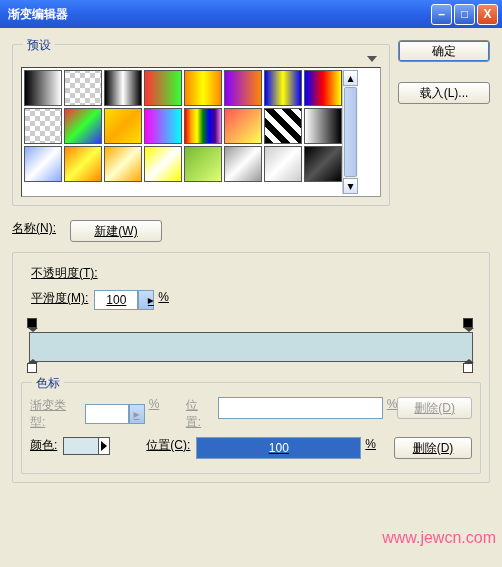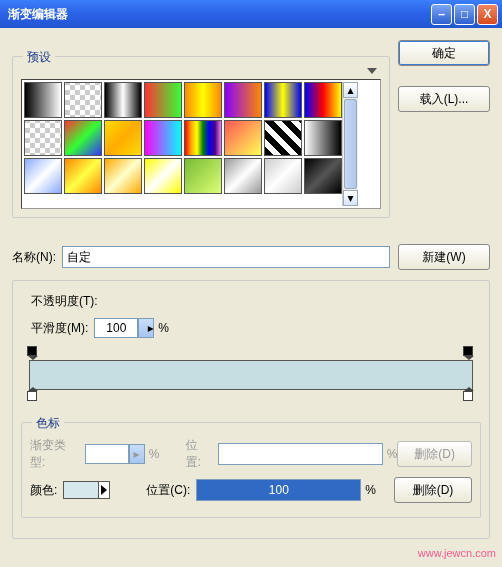--- a/index.html
+++ b/index.html
@@ -3,36 +3,36 @@
 <meta charset="utf-8">
 <style>
 * { box-sizing: border-box; font-family: "Microsoft YaHei", "SimSun", Tahoma, sans-serif; font-size: 12px; }
 body { margin: 0; background: #ece9d8; width: 502px; height: 567px; }
 .titlebar { height: 28px; background: linear-gradient(#3c7efb 0%, #2a62e8 50%, #2155d0 100%); display: flex; align-items: center; padding: 0 4px 0 8px; color: #fff; font-size: 13px; font-weight: bold; }
 .titlebar .spacer { flex: 1; }
 .tbtn { width: 21px; height: 21px; margin-left: 2px; border: 1px solid #fff; border-radius: 3px; background: linear-gradient(#7aa6f5,#2e60d0); display: flex; align-items: center; justify-content: center; color: #fff; font-weight: bold; cursor: default; }
 .tbtn.close { background: linear-gradient(#f5865f,#d84a1c); }
 .content { padding: 12px 12px 12px 12px; }
 .row { display: flex; }
-.fieldset { border: 1px solid #ccc; border-radius: 2px; position: relative; padding: 8px 8px 8px 8px; margin: 16px 0; }
+.fieldset { border: 1px solid #ccc; border-radius: 2px; position: relative; padding: 8px 8px 8px 8px; margin: 4px 0; }
 .fieldset .legend { position: absolute; top: -8px; left: 10px; background: #ece9d8; padding: 0 4px; color: #1a3a8a; }
 .rightcol { width: 92px; margin-left: 8px; display: flex; flex-direction: column; gap: 6px; }
-.btn { height: 14px; border: 1px solid #888; background: linear-gradient(#fff,#ece9d8); border-radius: 3px; cursor: default; display: flex; align-items: center; justify-content: center; padding: 12px 6px; white-space: nowrap; }
+.btn { height: 22px; border: 1px solid #888; background: linear-gradient(#fff,#ece9d8); border-radius: 3px; cursor: default; display: flex; align-items: center; justify-content: center; padding: 0 6px; white-space: nowrap; }
 .btn.focus { box-shadow: 0 0 0 1px #3d7bdb inset; }
 .btn.disabled { color: #999; border-color: #bbb; }
 .presets-head { display: flex; align-items: center; justify-content: flex-end; padding-right: 4px; margin-bottom: 2px; height: 12px; }
 .tri { width: 0; height: 0; border-left: 5px solid transparent; border-right: 5px solid transparent; border-top: 6px solid #555; margin-left: auto; }
 .grid-area { display: flex; border: 1px inset #999; background: #fff; padding: 2px; }
 .swatches { display: grid; grid-template-columns: repeat(8, 38px); grid-auto-rows: 36px; gap: 2px; }
 .swatch { border: 1px solid #555; }
 .scrollbar { width: 16px; background: #f0f0f0; border-left: 1px solid #ccc; display: flex; flex-direction: column; }
 .scrollbtn { height: 16px; background: linear-gradient(#fff,#d8e4f8); border: 1px solid #9ab; display:flex;align-items:center;justify-content:center; }
 .thumb { flex: 0 0 90px; background: linear-gradient(90deg,#c7d8f4,#b2c7ed); border: 1px solid #9ab; margin: 1px; border-radius: 2px; }
 .track { flex: 1; }
-.labelrow { display: flex; align-items: center; margin: 10px 0; }
+.labelrow { display: flex; margin: 10px 0; text-decoration: underline; }
 .textlabel { margin-right: 6px; }
 .textinput { flex: 1; height: 22px; border: 1px solid #7b9ebd; background: #fff; padding: 2px 4px; }
 .textinput.small { flex: 0 0 44px; text-align: center; }
 .textinput.small.sel { background: #316ac5; color: #fff; }
 .select { width: 70px; height: 20px; border: 1px solid #7b9ebd; background: #fff; display: flex; align-items: center; padding-left: 4px; position: relative; }
 .select .arrow { position: absolute; right: 1px; top: 1px; bottom: 1px; width: 16px; background: linear-gradient(#c8ddfb,#a6c6f0); display:flex;align-items:center;justify-content:center; }
 .arrow .dn { width: 0; height: 0; border-left: 4px solid transparent; border-right: 4px solid transparent; border-top: 4px solid #4a6; border-top-color:#4670a8; }
 .spinner { display: flex; align-items: center; }
 .spinner .numbox { width: 44px; height: 20px; border: 1px solid #7b9ebd; background: #fff; text-align: center; padding: 2px; }
 .spinner .step { width: 16px; height: 20px; background: linear-gradient(#c8ddfb,#a6c6f0); border: 1px solid #7b9ebd; display:flex;align-items:center;justify-content:center; }
@@ -45,21 +45,21 @@
 .stop.top::after, .stop.bot::before { content:""; position:absolute; left:1px; width:0;height:0;border-left:5px solid transparent;border-right:5px solid transparent; }
 .stop.top::after { top: 10px; border-top: 4px solid #444; }
 .stop.bot::before { top: -4px; border-bottom: 4px solid #444; }
 .stop.top .house { background: #000; }
 .colorchip { width: 36px; height: 18px; border: 1px solid #555; background: #d7e8ec; display:inline-block; vertical-align: middle; }
 .playtri { width: 12px; height: 18px; border: 1px solid #555; background: #fff; display:inline-flex;align-items:center;justify-content:center; margin-left: -1px; }
 .playtri .t { width:0;height:0;border-top:5px solid transparent;border-bottom:5px solid transparent;border-left:6px solid #000; }
 .disabled-text { color: #999; }
 .section2 { margin-top: 6px; }
 .pct { margin-left: 4px; }
-.watermark { position: fixed; right: 6px; bottom: 8px; color: #f48; font-size: 11px; opacity: .85; pointer-events:none;}
+.watermark { position: fixed; right: 6px; bottom: 20px; color: #f48; font-size: 16px; opacity: .85; pointer-events:none;}
 </style>
 </head>
 <body>
 
 <div class="titlebar">
   <span>渐变编辑器</span>
   <span class="spacer"></span>
   <div class="tbtn">
       <span>–</span>
     </div>
@@ -118,21 +118,20 @@
     </div>
     <div class="rightcol">
       <div class="btn focus">确定</div>
       <div style="height:8px"></div>
       <div class="btn">载入(L)...</div>
     </div>
   </div>
 
   <div class="labelrow">
     <span class="textlabel">名称(N):</span>
-    <input class="textinput" value="自定" style="">
     <div style="width:8px"></div>
     <div class="btn" style="width:92px">新建(W)</div>
   </div>
 
   <div class="fieldset section2" style="padding-bottom:4px;">
     <div class="labelrow" style="margin:4px 0 8px 10px;">
       <span class="textlabel">不透明度(T):</span>
     </div>
     <div class="labelrow" style="margin:0 0 8px 10px;">
       <span class="textlabel">平滑度(M):</span>

